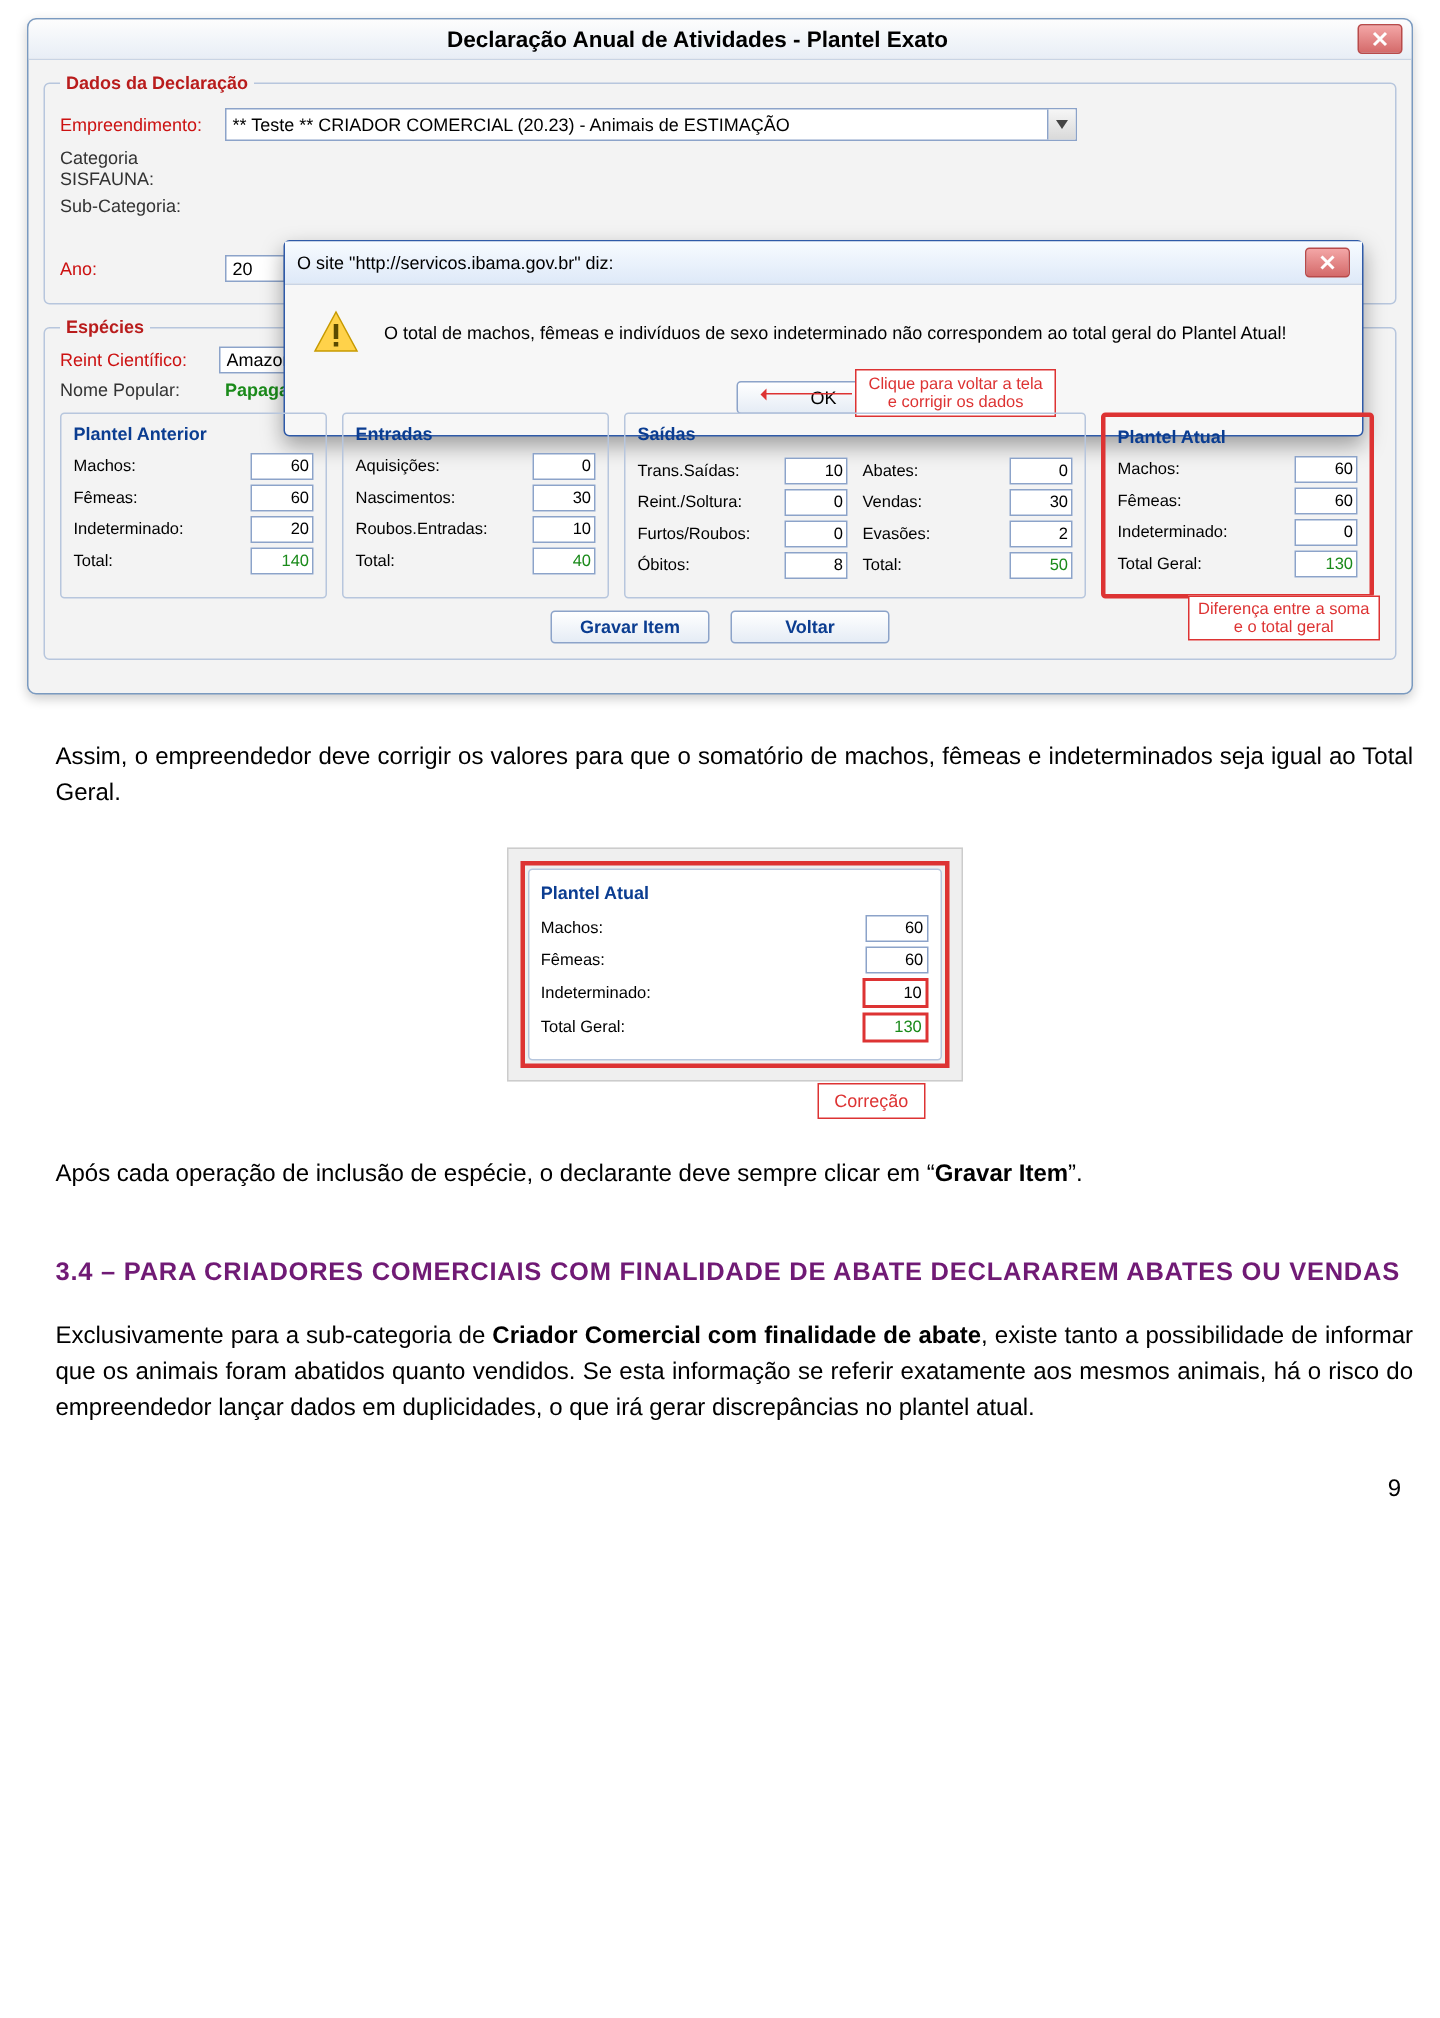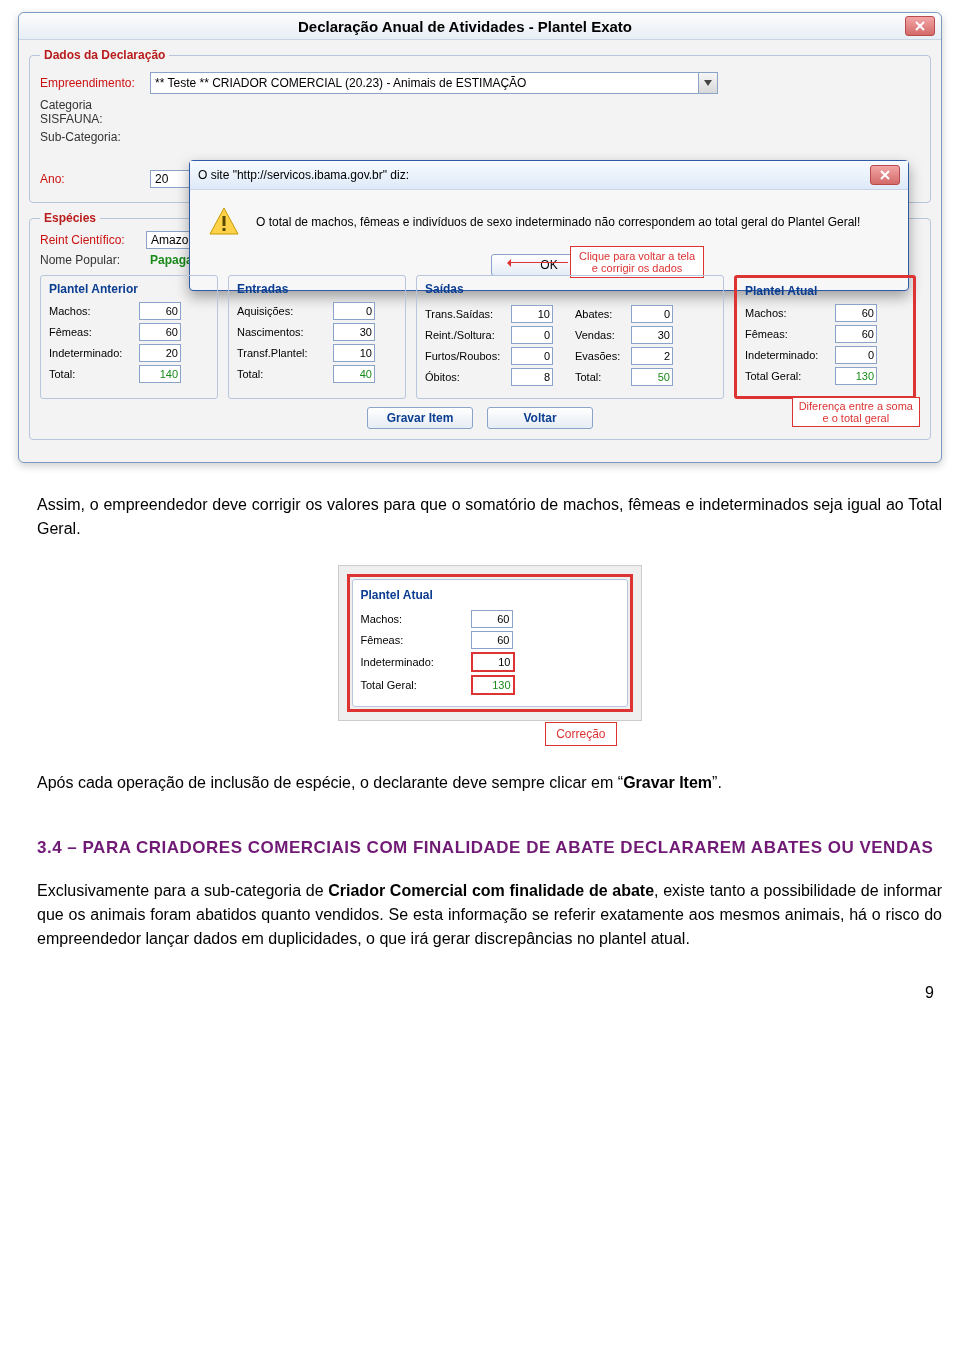--- a/index.html
+++ b/index.html
@@ -17,21 +17,21 @@
   .row{display:flex;align-items:center;margin:4px 0;}
   .lbl{width:110px;color:#333;}
   .red{color:#c11;}
   .green-in{color:#1a8a1a;font-weight:bold;}
   input.txt{height:18px;font-size:12px;border:1px solid #8ca3c9;padding:0 4px;background:#fff;box-sizing:border-box;}
   .select{height:20px;border:1px solid #8ca3c9;background:#fff;display:flex;align-items:center;padding:0 22px 0 4px;position:relative;width:540px;}
   .select .ar{position:absolute;right:0;top:0;bottom:0;width:18px;background:linear-gradient(#f6f6f6,#d9d9d9);border-left:1px solid #8ca3c9;display:flex;align-items:center;justify-content:center;}
   .groups{display:flex;gap:10px;position:relative;}
   .grp{border:1px solid #b7c6dd;border-radius:3px;padding:6px 8px 8px 8px;}
   .grp h4{margin:0 0 6px 0;color:#0b3d91;font-size:12px;font-weight:bold;}
-  .pair{display:flex;align-items:center;margin:3px 0;font-size:11px;}
+  .pair{display:flex;align-items:center;margin:3px 0;font-size:11px;justify-content:space-between;}
   .pair span{white-space:nowrap;}
   .pair input{height:16px;width:36px;text-align:right;border:1px solid #8ca3c9;font-size:11px;padding:0 2px;}
   .btn{display:inline-block;min-width:80px;padding:3px 12px;border:1px solid #8ca3c9;background:linear-gradient(#fff,#e5ecf5);border-radius:3px;font-size:12px;font-weight:bold;color:#0b3d91;text-align:center;}
   .actions{display:flex;justify-content:center;gap:14px;margin-top:8px;}
   
   .dlg-wrap{position:absolute;left:170px;top:120px;width:720px;}
   .dlg{border:1px solid #2f5aa8;border-radius:4px;background:#f7f7f7;box-shadow:0 6px 14px rgba(0,0,0,.35);}
   .dlg-title{background:linear-gradient(#f7fbff,#dee9f8);border-bottom:1px solid #c9d4e4;padding:4px 8px;display:flex;align-items:center;}
   .dlg-title .t{flex:1;font-size:12px;}
   .dlg-body{display:flex;align-items:center;padding:16px 18px 10px 18px;font-size:12px;}
@@ -108,21 +108,21 @@
                   <path d="M1 1 L9 9 M9 1 L1 9" stroke="#fff" stroke-width="2"></path>
                 </svg>
           </div>
         </div>
         <div class="dlg-body">
           <svg class="warn-icon" viewBox="0 0 32 32">
             <path d="M16 2 L30 28 L2 28 Z" fill="#ffd24a" stroke="#c79a00" stroke-width="1"></path>
             <rect x="14.5" y="10" width="3" height="10" fill="#5a4a00"></rect>
             <rect x="14.5" y="22" width="3" height="3" fill="#5a4a00"></rect>
           </svg>
-          <div style="flex:1;">O total de machos, fêmeas e indivíduos de sexo indeterminado não correspondem ao total geral do Plantel Geral!</div>
+          <div style="flex:1;">O total de machos, fêmeas e indivíduos de sexo indeterminado não correspondem ao total geral do Plantel Atual!</div>
         </div>
         <div class="dlg-actions rel">
           <span class="btn" style="min-width:90px;color:#000;font-weight:normal;">OK</span>
           <span class="arrow-line"></span>
           <div class="callout">
             <div>Clique para voltar a tela</div>
             <div>e corrigir os dados</div>
           </div>
         </div>
       </div>
@@ -172,21 +172,21 @@
           <h4>Entradas</h4>
           <div class="pair">
                 <span style="width:96px">Aquisições:</span>
                 <input value="0" style="">
               </div>
           <div class="pair">
                 <span style="width:96px">Nascimentos:</span>
                 <input value="30" style="">
               </div>
           <div class="pair">
-                <span style="width:96px">Transf.Plantel:</span>
+                <span style="width:96px">Roubos.Entradas:</span>
                 <input value="10" style="">
               </div>
           <div class="pair">
                 <span style="width:96px">Total:</span>
                 <input style="color: rgb(26, 138, 26);" value="40">
               </div>
         </div>
 
         <div class="grp" style="width:290px">
           <h4>Saídas</h4>

